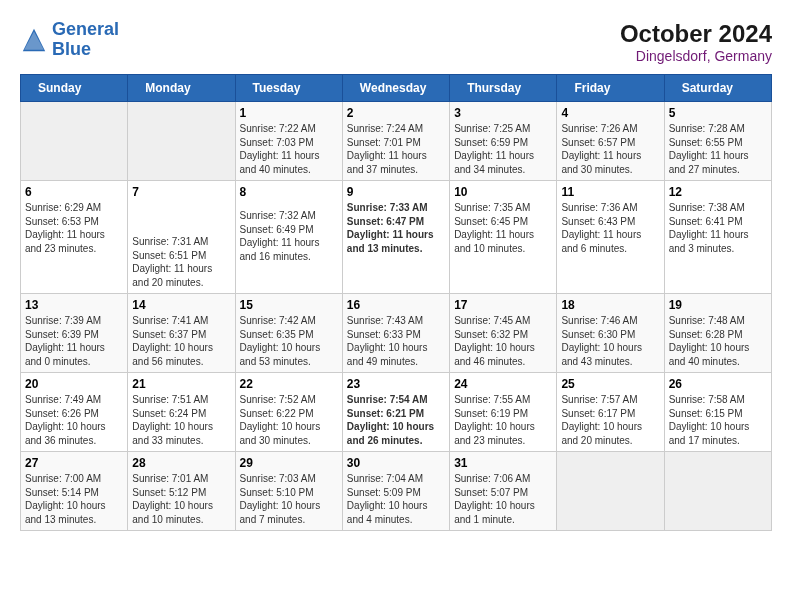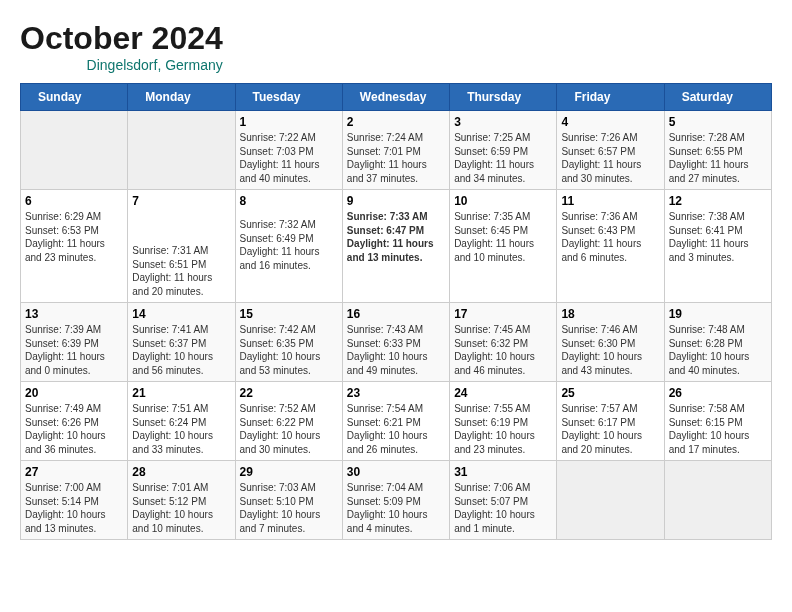--- a/index.html
+++ b/index.html
@@ -31,27 +31,27 @@
       color: #2a6ab5;
     }
     .logo-icon {
       width: 28px;
       height: 28px;
     }
     .title-block {
       text-align: right;
     }
     .month-title {
-      font-size: 32px;
+      font-size: 24px;
       font-weight: bold;
       color: #1a1a1a;
     }
     .location {
       font-size: 14px;
-      color: #0f766e;
+      color: #701a75;
     }
     .calendar {
       width: 100%;
       border-collapse: collapse;
       font-size: 11px;
     }
     .calendar th {
       background: #2a6ab5;
       color: #fff;
       padding: 6px 17px;
@@ -91,20 +91,30 @@
       background: #f9f9f9;
     }
     .calendar tbody tr td.empty {
       background: #efefef;
     }
   </style>
 </head>
 <body>
 
 <div class="header">
+  <div class="logo">
+    <svg class="logo-icon" viewBox="0 0 40 40">
+      <polygon points="20,4 36,36 4,36" fill="#2a6ab5"></polygon>
+      <polygon points="20,8 34,34 6,34" fill="#fff" opacity="0.3"></polygon>
+    </svg>
+    <div class="logo-text">
+      <div><span>General</span></div>
+      <div><span style="color:#2a6ab5;">Blue</span></div>
+    </div>
+  </div>
   <div class="title-block">
     <div class="month-title">October 2024</div>
     <div class="location">Dingelsdorf, Germany</div>
   </div>
 </div>
 
 <table class="calendar">
   <thead>
     <tr>
     <th>Sunday</th>
@@ -253,21 +263,21 @@
 Daylight: 10 hours and 33 minutes.</div>
         </td>
         <td>
           <div class="day-number">22</div>
           <div class="day-info" style="white-space: pre-line;">Sunrise: 7:52 AM
 Sunset: 6:22 PM
 Daylight: 10 hours and 30 minutes.</div>
         </td>
         <td>
           <div class="day-number">23</div>
-          <div class="day-info" style="white-space: pre-line;">Sunrise: 7:54 AM
+          <div class="day-info" style="white-space: pre-line; font-weight: bold;">Sunrise: 7:54 AM
 Sunset: 6:21 PM
 Daylight: 10 hours and 26 minutes.</div>
         </td>
         <td>
           <div class="day-number">24</div>
           <div class="day-info" style="white-space: pre-line;">Sunrise: 7:55 AM
 Sunset: 6:19 PM
 Daylight: 10 hours and 23 minutes.</div>
         </td>
         <td>

